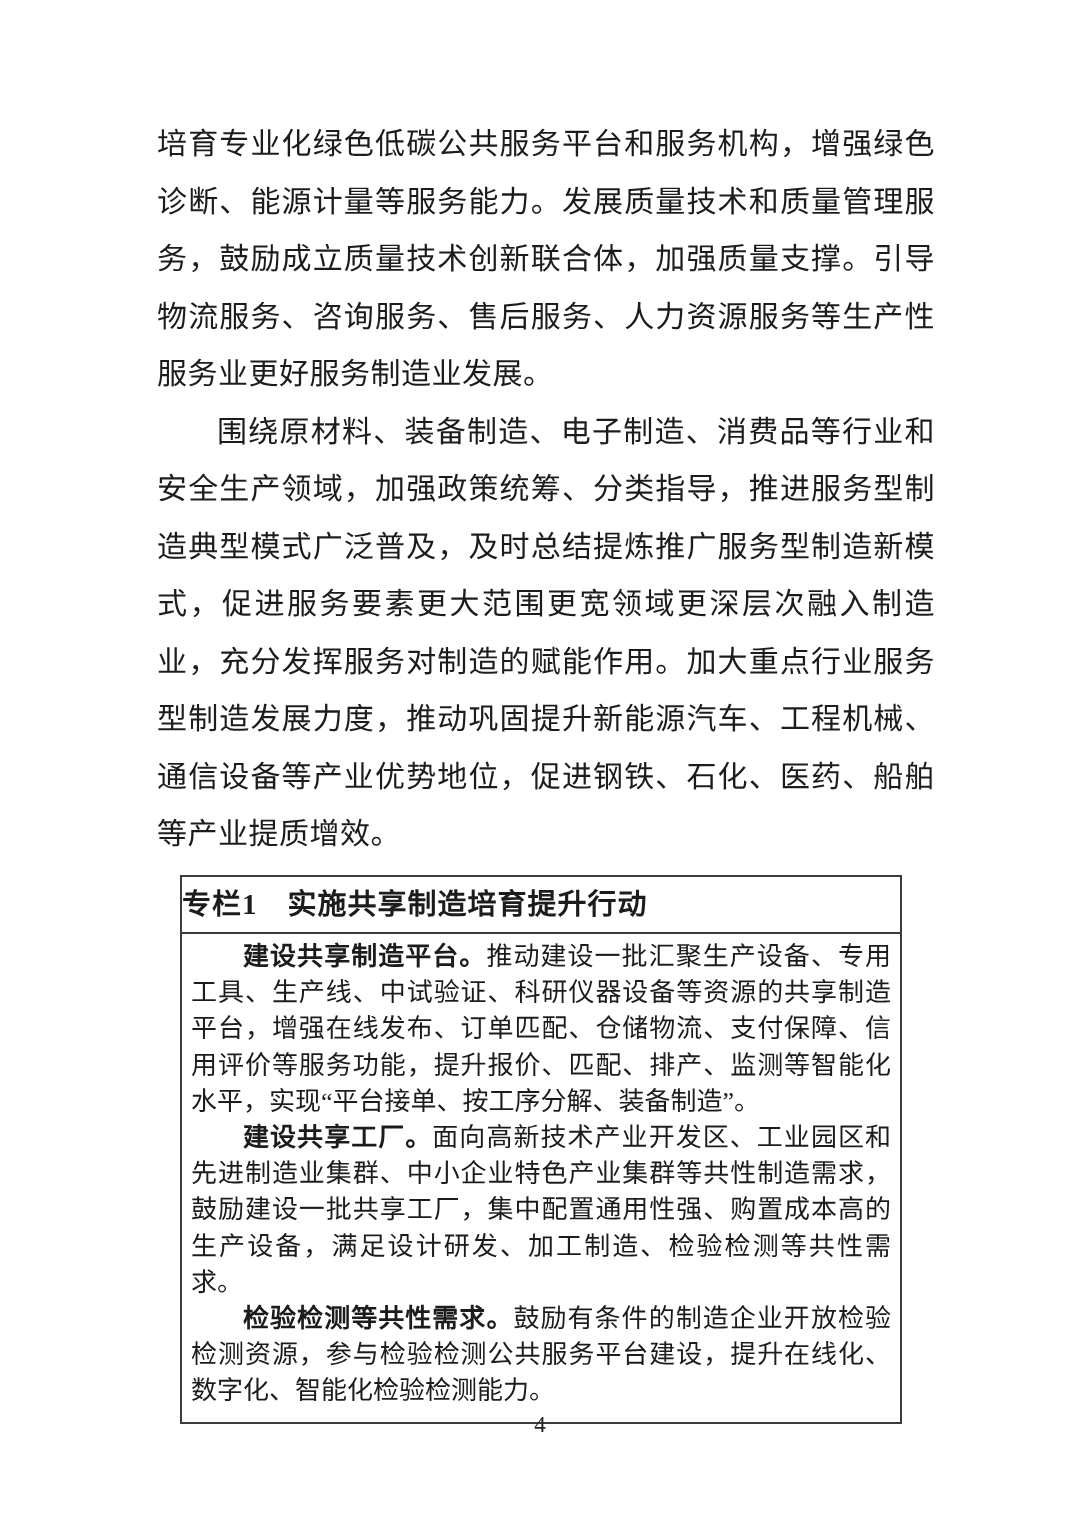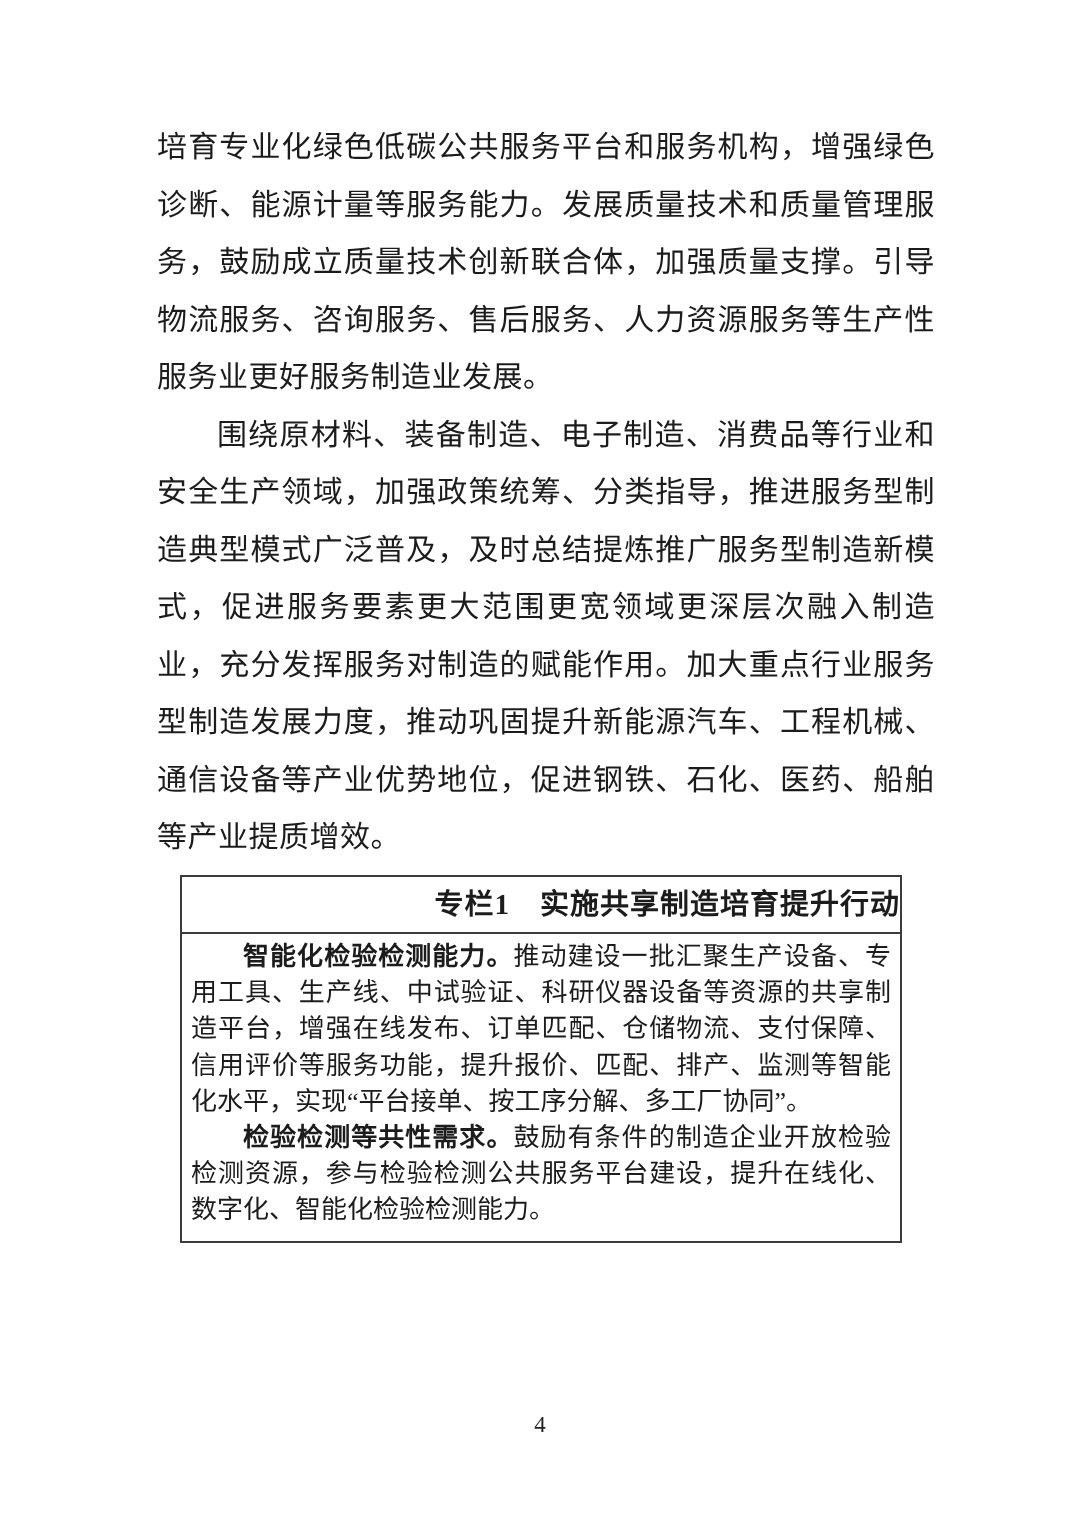--- a/index.html
+++ b/index.html
@@ -22,20 +22,21 @@
     top: 118px;
     width: 778px;
   }
   .para {
     margin: 0;
     font-size: 30px;
     line-height: 57.5px;
     text-align: justify;
     text-justify: inter-ideograph;
     letter-spacing: 0.5px;
+    font-family: Liberation Mono, monospace;
   }
   .para.indent {
     text-indent: 2em;
   }
   .section-heading {
     margin: 0;
     font-size: 31px;
     font-weight: bold;
     line-height: 57.5px;
     text-indent: 2em;
@@ -46,21 +47,21 @@
     left: 180px;
     top: 875px;
     width: 722px;
     box-sizing: border-box;
     border: 2px solid #3c3c3c;
     background: #ffffff;
   }
   .feature-box-title {
     font-size: 29px;
     font-weight: bold;
-    text-align: right;
+    text-align: left;
     line-height: 55px;
     border-bottom: 2px solid #3c3c3c;
     letter-spacing: 1px;
   }
   .feature-box-body {
     padding: 5px 9px 12px 9px;
   }
   .box-para {
     margin: 0;
     font-size: 26px;
@@ -89,20 +90,21 @@
 <div class="page">
 
   <div class="main-text">
     <p class="para">培育专业化绿色低碳公共服务平台和服务机构，增强绿色诊断、能源计量等服务能力。发展质量技术和质量管理服务，鼓励成立质量技术创新联合体，加强质量支撑。引导物流服务、咨询服务、售后服务、人力资源服务等生产性服务业更好服务制造业发展。</p>
     <p class="para indent">围绕原材料、装备制造、电子制造、消费品等行业和安全生产领域，加强政策统筹、分类指导，推进服务型制造典型模式广泛普及，及时总结提炼推广服务型制造新模式，促进服务要素更大范围更宽领域更深层次融入制造业，充分发挥服务对制造的赋能作用。加大重点行业服务型制造发展力度，推动巩固提升新能源汽车、工程机械、通信设备等产业优势地位，促进钢铁、石化、医药、船舶等产业提质增效。</p>
   </div>
 
   <div class="feature-box">
     <div class="feature-box-title">专栏1　实施共享制造培育提升行动</div>
     <div class="feature-box-body">
-      <p class="box-para"><span class="lead">智能化检验检测能力。</span><span>推动建设一批汇聚生产设备、专用工具、生产线、中试验证、科研仪器设备等资源的共享制造平台，增强在线发布、订单匹配、仓储物流、支付保障、信用评价等服务功能，提升报价、匹配、排产、监测等智能化水平，实现“平台接单、按工序分解、多工厂协同”。</span></p>
+      <p class="box-para"><span class="lead">建设共享制造平台。</span><span>推动建设一批汇聚生产设备、专用工具、生产线、中试验证、科研仪器设备等资源的共享制造平台，增强在线发布、订单匹配、仓储物流、支付保障、信用评价等服务功能，提升报价、匹配、排产、监测等智能化水平，实现“平台接单、按工序分解、装备制造”。</span></p>
+      <p class="box-para"><span class="lead">建设共享工厂。</span><span>面向高新技术产业开发区、工业园区和先进制造业集群、中小企业特色产业集群等共性制造需求，鼓励建设一批共享工厂，集中配置通用性强、购置成本高的生产设备，满足设计研发、加工制造、检验检测等共性需求。</span></p>
       <p class="box-para"><span class="lead">检验检测等共性需求。</span><span>鼓励有条件的制造企业开放检验检测资源，参与检验检测公共服务平台建设，提升在线化、数字化、智能化检验检测能力。</span></p>
     </div>
   </div>
 
   <div class="page-number">4</div>
 
 </div>
 
 </body></html>

